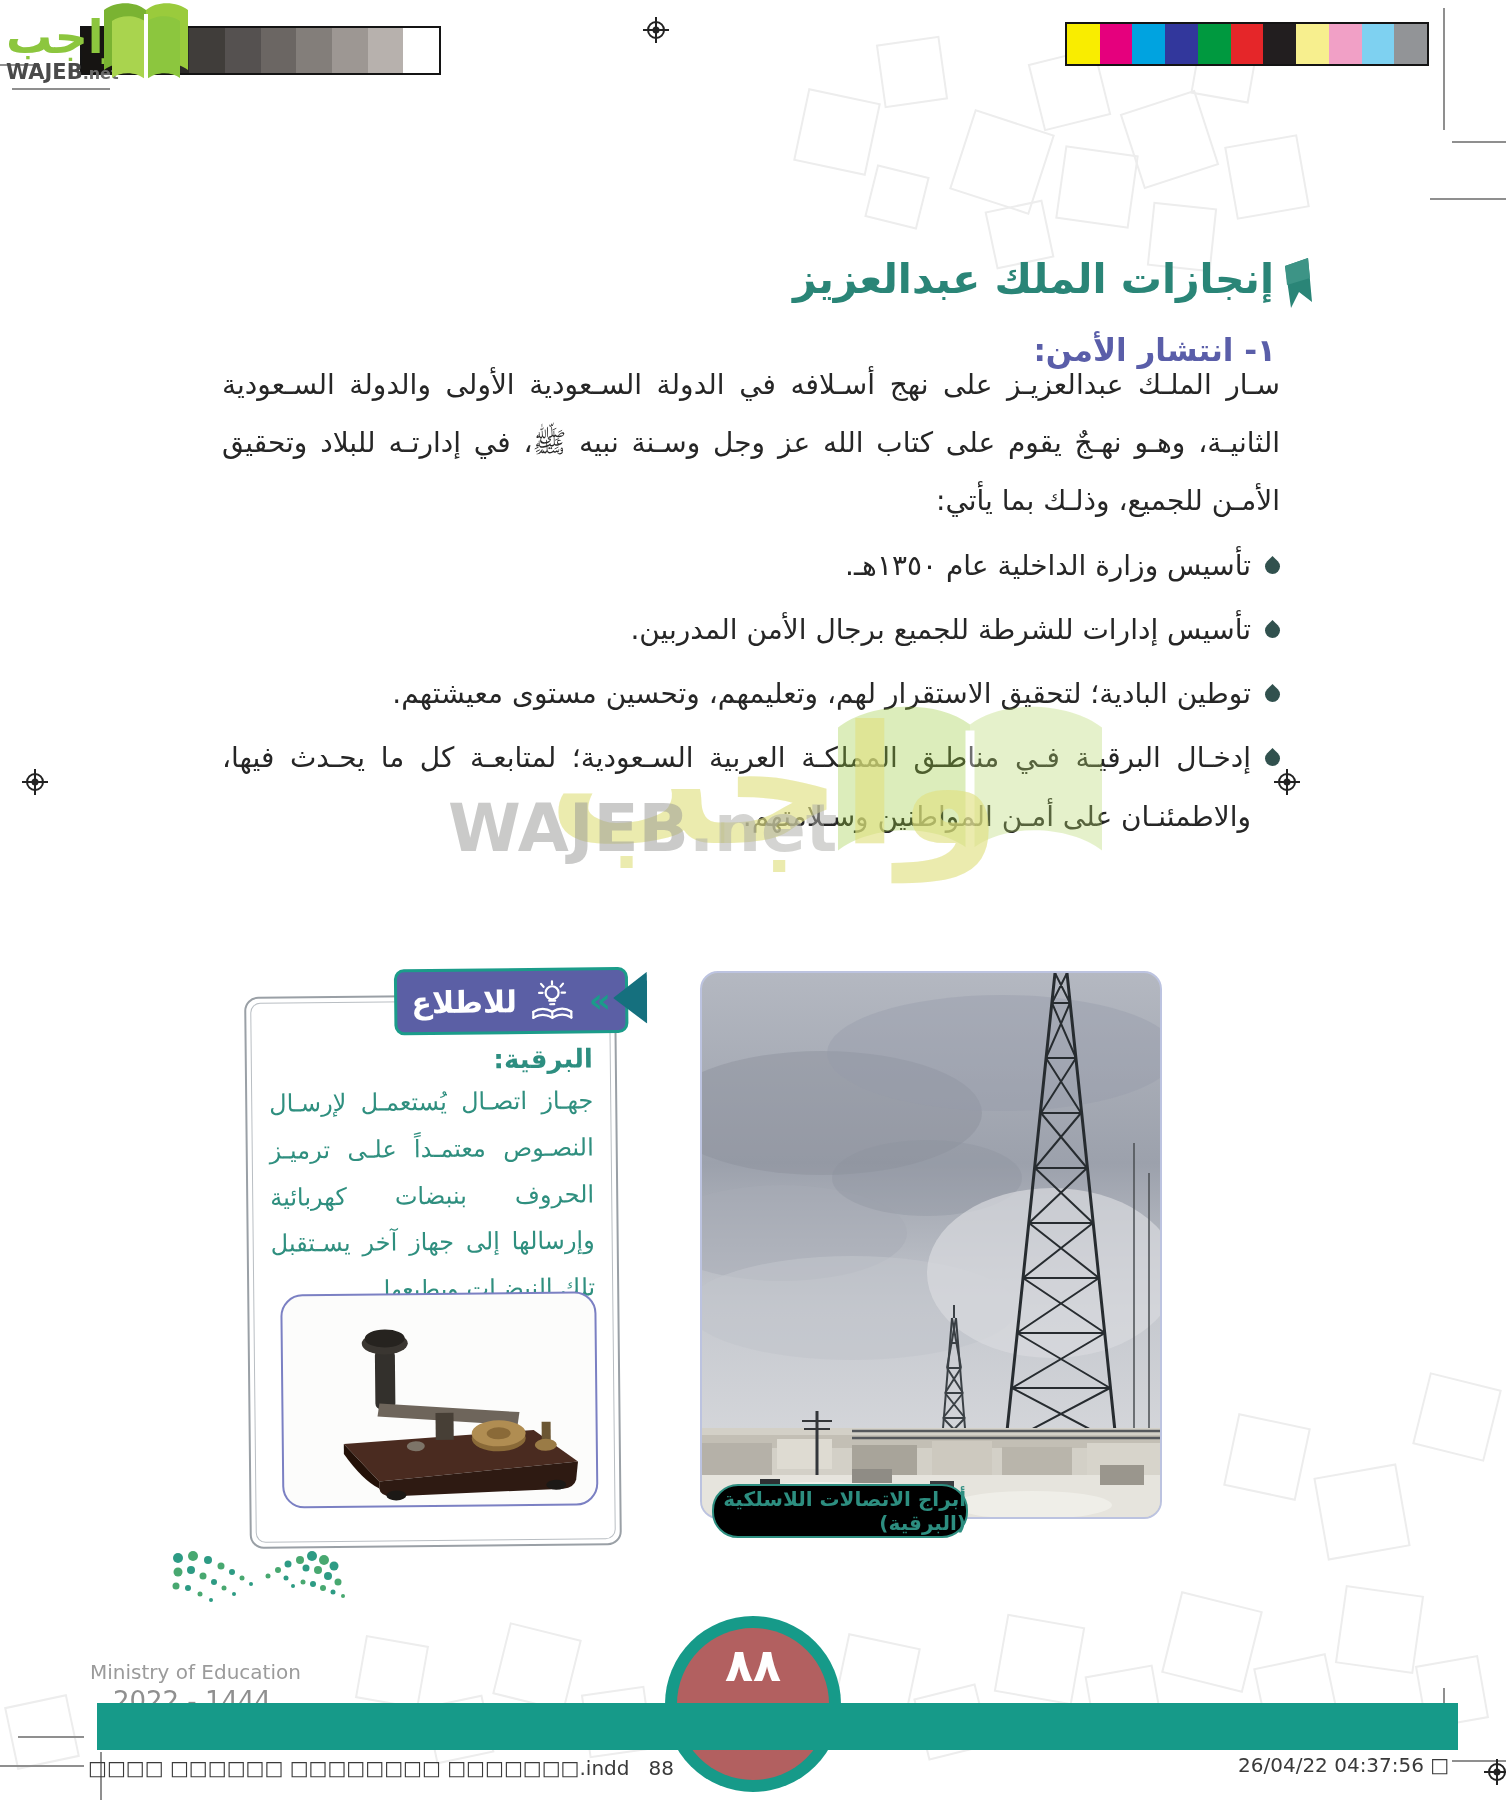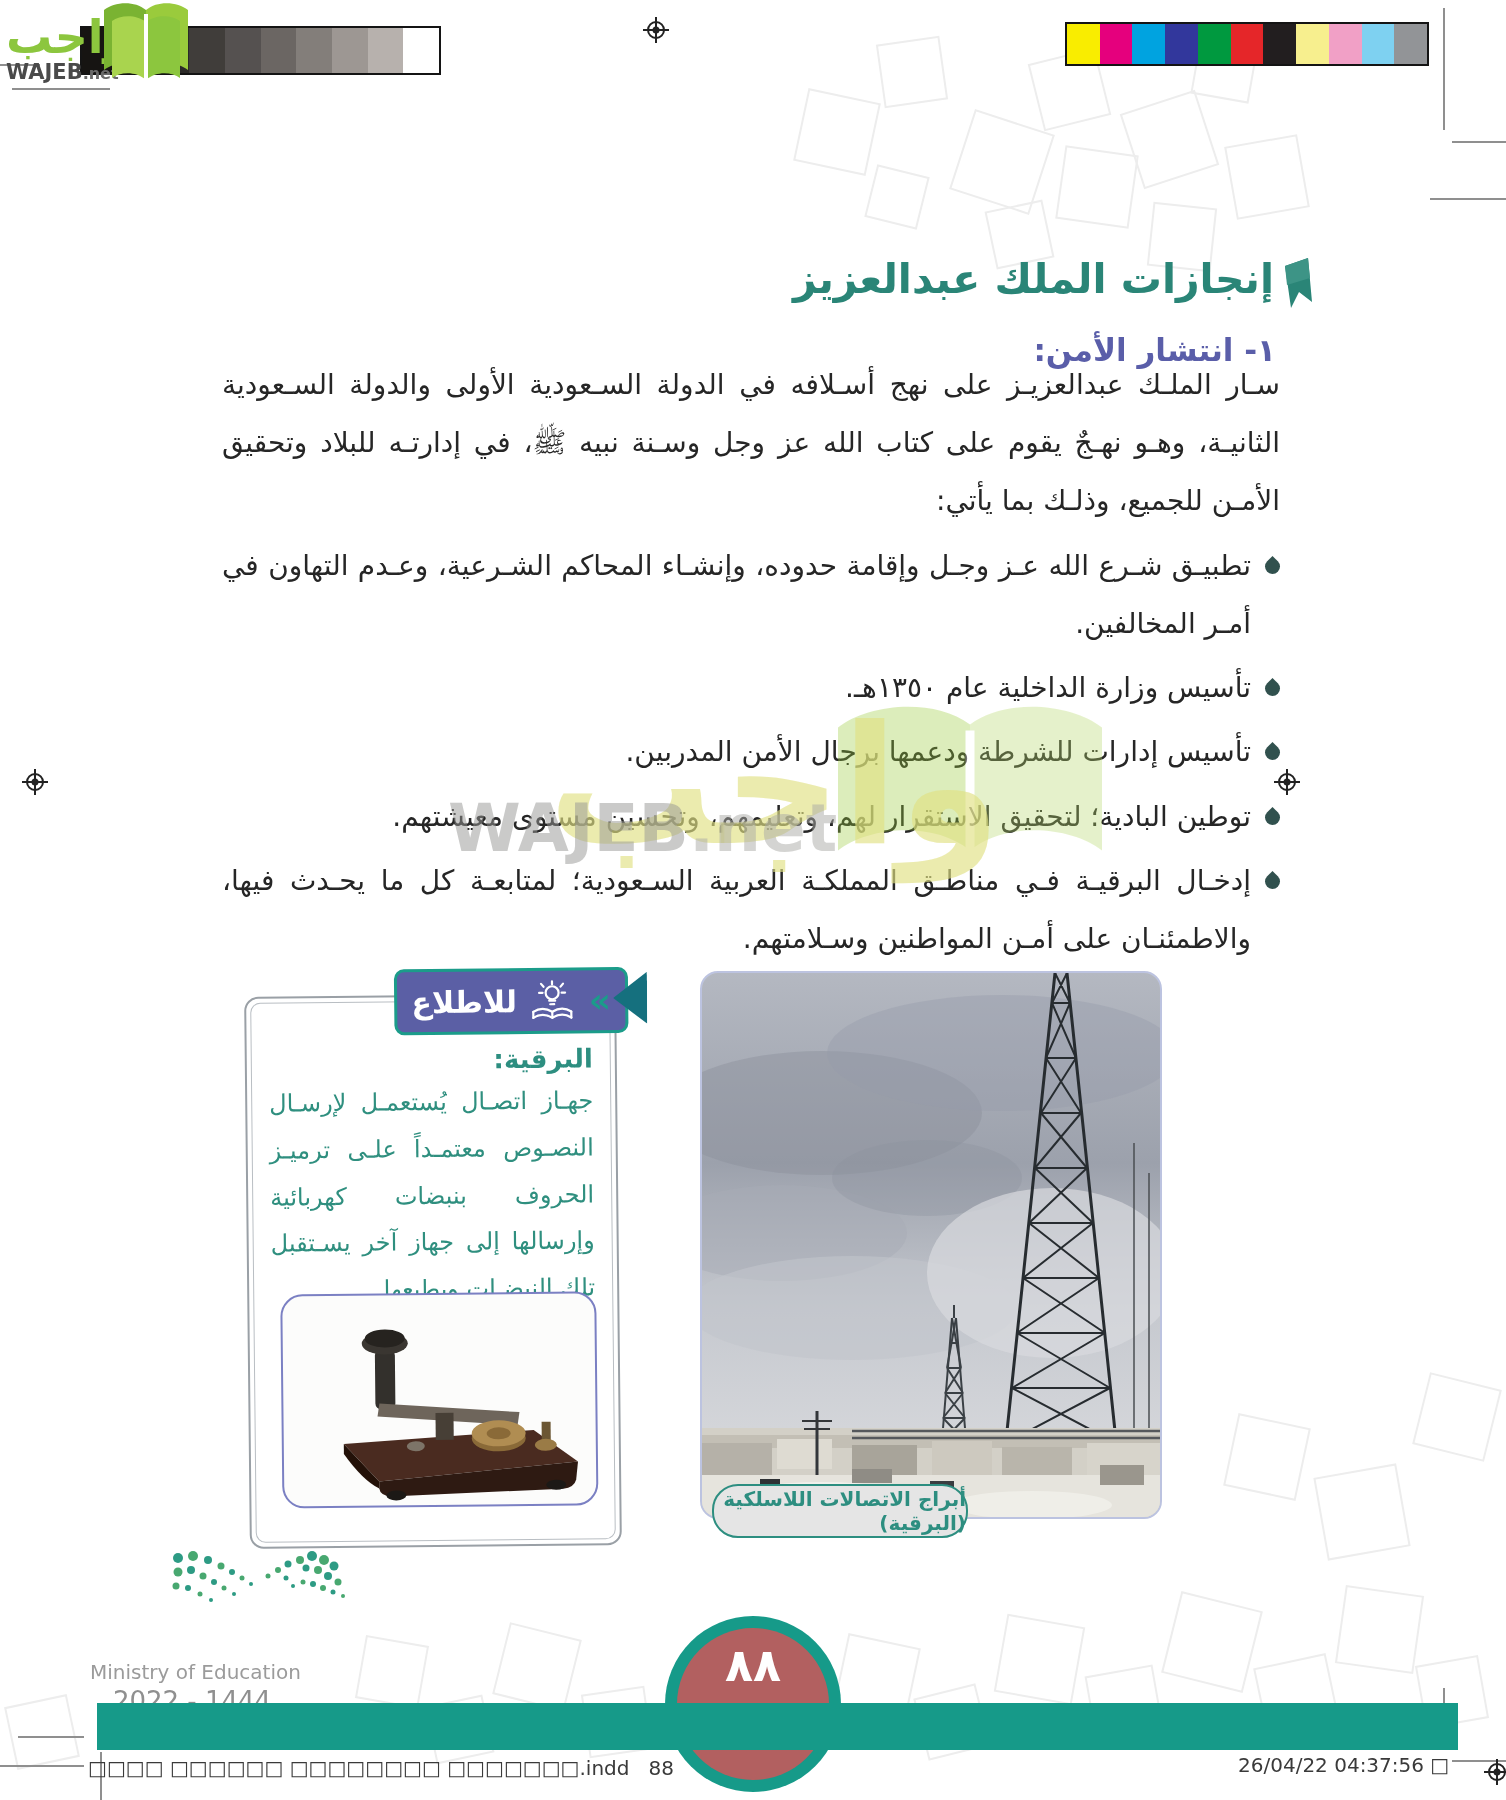--- a/index.html
+++ b/index.html
@@ -68,21 +68,21 @@
   .info-body{position:absolute;left:22px;right:22px;top:48px;direction:rtl;}
   .info-term{color:#2d8e80;font-size:26px;font-weight:bold;margin:0 0 4px 0;}
   .info-def{color:#2f8f7f;font-size:24px;line-height:1.95;text-align:justify;margin:0;}
   .key-frame{position:absolute;left:31px;top:296px;width:312px;height:210px;
              border:2.5px solid #7b80c3;border-radius:22px;background:#fcfcfb;overflow:hidden;}
 
   
   .photo{position:absolute;left:700px;top:971px;width:458px;height:544px;
          border:2px solid #bcc3e0;border-radius:18px;overflow:hidden;z-index:4;background:#c7cad1;}
   .caption-pill{position:absolute;left:712px;top:1484px;width:252px;height:50px;
-         background:#e5e5e5;border:2.5px solid #2d8e80;border-radius:26px;z-index:7;
+         background:#000000;border:2.5px solid #2d8e80;border-radius:26px;z-index:7;
          display:flex;align-items:center;justify-content:center;}
   .caption-pill span{color:#2d8e80;font-size:20px;font-weight:bold;direction:rtl;}
 
   
   .moe-dots{position:absolute;left:148px;top:1550px;z-index:2;}
   .moe-ar{position:absolute;left:98px;top:1620px;width:180px;text-align:center;
           color:#2f9c85;font-size:30px;font-weight:bold;direction:rtl;z-index:2;}
   .moe-en{position:absolute;left:90px;top:1660px;width:230px;text-align:left;
           color:#9b9b9b;font-size:20px;z-index:2;}
   .moe-years{position:absolute;left:92px;top:1686px;width:200px;text-align:center;
@@ -216,29 +216,25 @@
     <path d="M3,8 L26,0 L30,44 L17,34 L9,50 Z" fill="#2a8577"></path>
     <path d="M3,8 L26,0 L28,20 L5,27 Z" fill="#3d9486"></path>
   </svg>
   <div class="title">إنجازات الملك عبدالعزيز</div>
   <div class="subtitle">١- انتشار الأمن:</div>
 
   <div class="body-block">
     <p>سـار الملـك عبدالعزيـز على نهج أسـلافه في الدولة السـعودية الأولى والدولة السـعودية الثانيـة، وهـو نهـجٌ يقوم على كتاب الله عز وجل وسـنة نبيه ﷺ، في إدارتـه للبلاد وتحقيق الأمـن للجميع، وذلـك بما يأتي:</p>
     <div class="bullet-row">
       <div class="bullet-mark"></div>
-      <div class="bullet-text">تطبيـق شـرع الله عـز وجـل وإقامة حدوده، وإنشـاء المحاكم الشـرعية، وعـدم التهاون في أمـر المخالفين.</div>
+      <div class="bullet-text">تأسيس وزارة الداخلية عام ١٣٥٠هـ.</div>
     </div>
     <div class="bullet-row">
       <div class="bullet-mark"></div>
-      <div class="bullet-text">تأسيس وزارة الداخلية عام ١٣٥٠هـ.</div>
-    </div>
-    <div class="bullet-row">
-      <div class="bullet-mark"></div>
-      <div class="bullet-text">تأسيس إدارات للشرطة ودعمها برجال الأمن المدربين.</div>
+      <div class="bullet-text">تأسيس إدارات للشرطة للجميع برجال الأمن المدربين.</div>
     </div>
     <div class="bullet-row">
       <div class="bullet-mark"></div>
       <div class="bullet-text">توطين البادية؛ لتحقيق الاستقرار لهم، وتعليمهم، وتحسين مستوى معيشتهم.</div>
     </div>
     <div class="bullet-row">
       <div class="bullet-mark"></div>
       <div class="bullet-text">إدخـال البرقيـة فـي مناطـق المملكـة العربية السـعودية؛ لمتابعـة كل ما يحـدث فيها، والاطمئنـان على أمـن المواطنين وسـلامتهم.</div>
     </div>
   </div>

